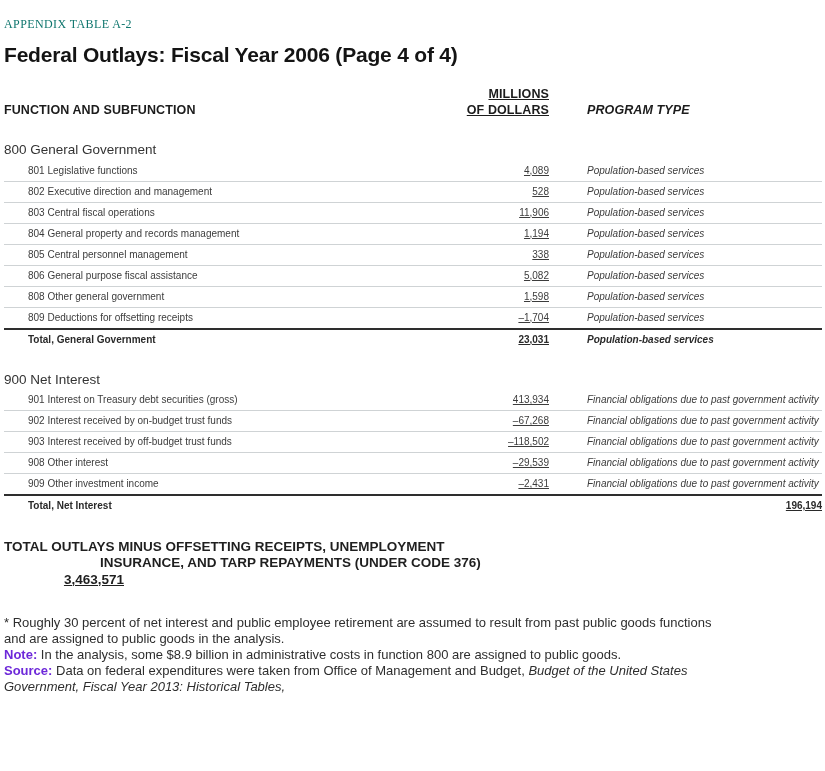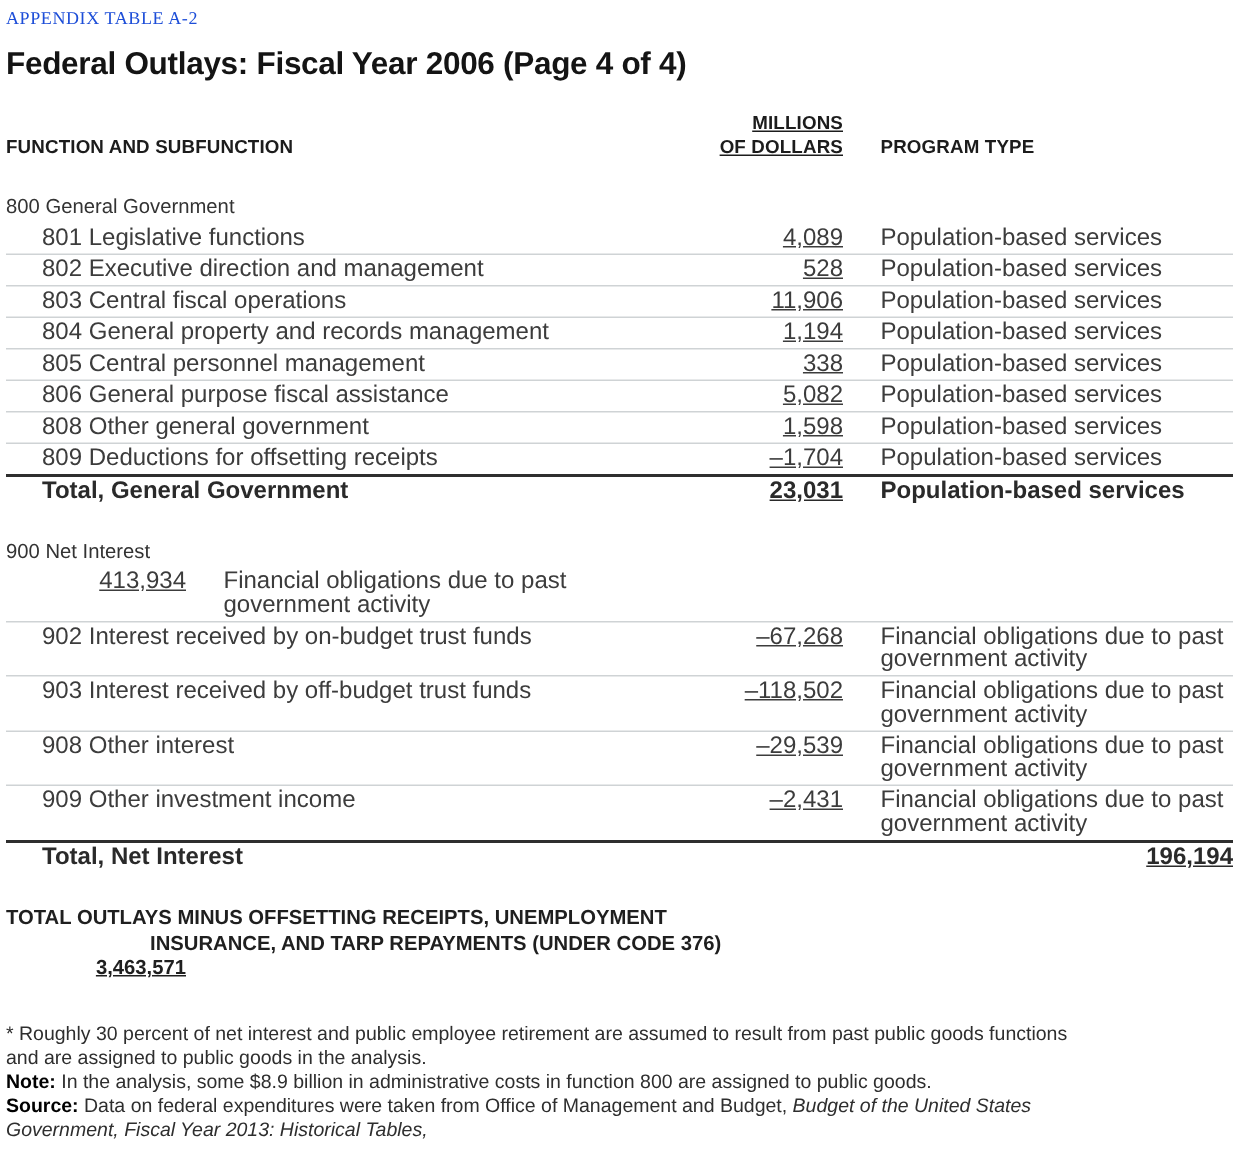--- a/index.html
+++ b/index.html
@@ -10,35 +10,36 @@
     color:#3c3c3c;
     box-sizing:border-box;
     padding:5px 3px 0 4px;
     overflow:hidden;
     -webkit-font-smoothing:antialiased;
   }
   .appendix-label{
     font-family:"Liberation Serif", serif;
     font-size:12px;
     letter-spacing:0.4px;
-    color:#1d4ed8;
+    color:#0f766e;
+    margin-top:12px;
   }
   .page-title{
     margin-top:11px;
     font-size:21px;
     font-weight:bold;
     color:#141414;
     letter-spacing:-0.2px;
   }
   
   .grid{display:flex;align-items:flex-start;}
   .c-fn{flex:1;min-width:0;}
   .c-fn.indent{padding-left:24px;box-sizing:border-box;}
   .c-amt{width:120px;text-align:right;flex:none;text-decoration:underline;}
-  .c-type{width:235px;margin-left:25px;flex:none;}
+  .c-type{width:235px;margin-left:38px;flex:none;font-style:italic;}
 
   .thead{
     margin-top:19px;
     align-items:flex-end;
     font-size:12.5px;
     font-weight:bold;
     color:#1c1c1c;
     letter-spacing:0.1px;
     line-height:16px;
     padding-bottom:2px;
@@ -46,21 +47,21 @@
   .thead .c-amt{line-height:16px;}
 
   .section{margin-top:20px;}
   .section-header{
     font-size:13.5px;
     color:#333;
     padding:3px 0 3.5px 0;
     line-height:14px;
   }
   .trow{
-    font-size:16px;
+    font-size:10px;
     line-height:15px;
     padding:2px 0 2.5px 0;
     border-bottom:1px solid #cfd3d5;
   }
   .rows .trow:last-child{border-bottom:none;}
   .trow .c-type{line-height:15.5px;}
   .total-row{
     border-top:2px solid #2e2e2e;
     border-bottom:none;
     font-weight:bold;
@@ -76,21 +77,21 @@
     flex-direction:column;
   }
   .grand-total .label-line2{display:block;margin-left:96px;}
   .footnotes{
     margin-top:27px;
     font-size:13px;
     line-height:16px;
     color:#2e2e2e;
     max-width:720px;
   }
-  .footnotes b{color:#000000;}
+  .footnotes b{color:#6d28d9;}
   .footnotes i{font-style:italic;}
 </style>
 </head>
 <body>
 
 <div class="appendix-label">APPENDIX TABLE A-2</div>
 <div class="page-title">Federal Outlays: Fiscal Year 2006 (Page 4 of 4)</div>
 
 <div class="grid thead">
   <div class="c-fn">FUNCTION AND SUBFUNCTION</div>
@@ -149,20 +150,21 @@
     <div class="c-fn indent">Total, General Government</div>
     <div class="c-amt">23,031</div>
     <div class="c-type">Population-based services</div>
   </div>
 </div>
 
 <div class="section">
   <div class="section-header">900 Net Interest</div>
   <div class="rows">
     <div class="grid trow">
+      <div class="c-fn indent">901 Interest on Treasury debt securities (gross)</div>
       <div class="c-amt">413,934</div>
       <div class="c-type">Financial obligations due to past government activity</div>
     </div>
     <div class="grid trow">
       <div class="c-fn indent">902 Interest received by on-budget trust funds</div>
       <div class="c-amt">–67,268</div>
       <div class="c-type">Financial obligations due to past government activity</div>
     </div>
     <div class="grid trow">
       <div class="c-fn indent">903 Interest received by off-budget trust funds</div>

